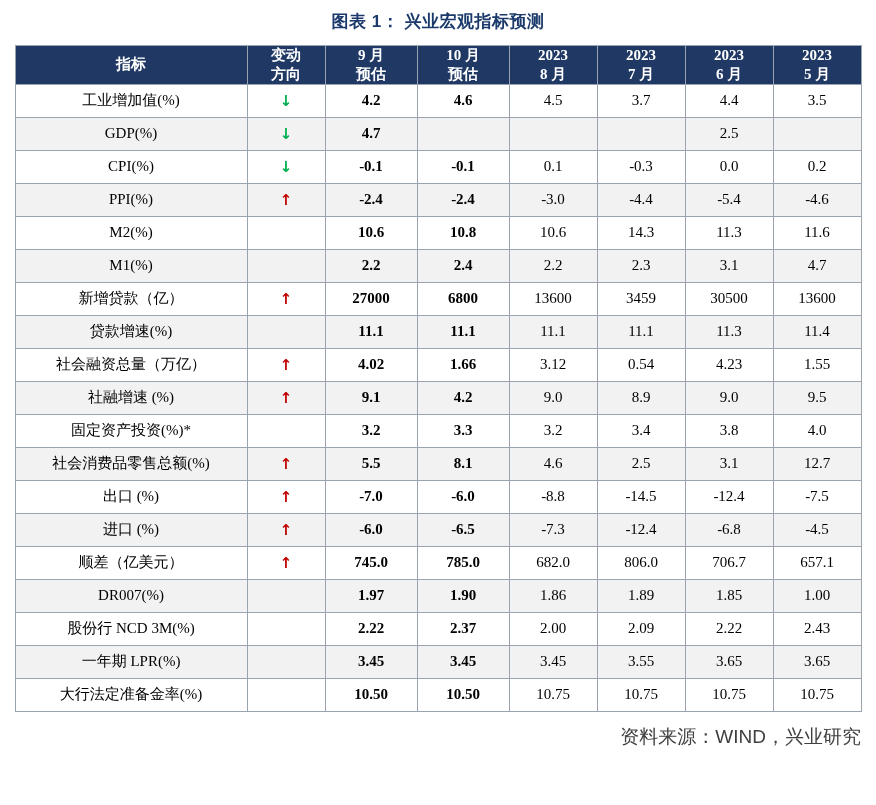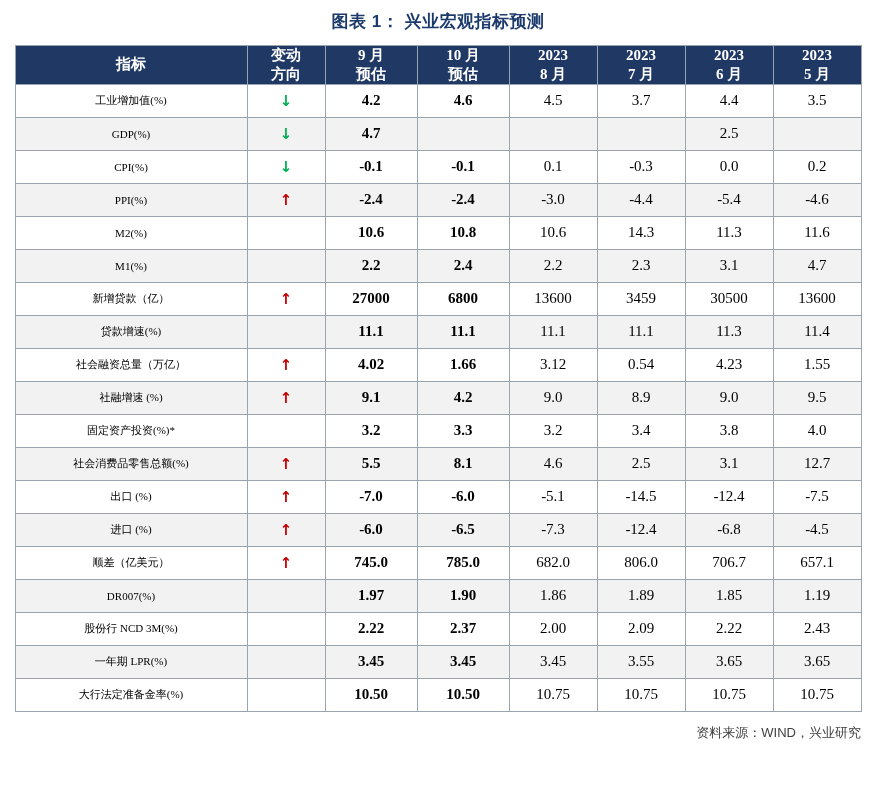--- a/index.html
+++ b/index.html
@@ -55,42 +55,42 @@
     height: 62px;
     border: 1px solid #1f3864;
   }
   thead th .l2 {
     display: block;
   }
   tbody tr.alt td {
     background: #f2f2f2;
   }
   tbody tr td.ind {
-    font-size: 11px;
+    font-size: 15px;
   }
   td.dir {
     font-size: 15px;
     font-weight: bold;
   }
   .arrow-up {
     color: #c00000;
     font-family: "DejaVu Sans", sans-serif;
     font-size: 15px;
   }
   .arrow-down {
     color: #00b050;
     font-family: "DejaVu Sans", sans-serif;
     font-size: 15px;
   }
   td.fc {
     font-weight: bold;
   }
   .source {
     text-align: right;
-    font-size: 13px;
+    font-size: 19px;
     color: #404040;
     width: 846px;
     margin: 12px auto 0 auto;
     font-family: "Liberation Sans", sans-serif;
   }
   
   col.c-ind { width: 232px; }
   col.c-dir { width: 78px; }
   col.c-f1  { width: 92px; }
   col.c-f2  { width: 92px; }
@@ -268,21 +268,21 @@
           <td>4.6</td>
           <td>2.5</td>
           <td>3.1</td>
           <td>12.7</td>
         </tr>
         <tr>
           <td class="ind">出口 (%)</td>
           <td class="dir"><span class="arrow-up">↑</span></td>
           <td class="fc">-7.0</td>
           <td class="fc">-6.0</td>
-          <td>-5.1</td>
+          <td>-8.8</td>
           <td>-14.5</td>
           <td>-12.4</td>
           <td>-7.5</td>
         </tr>
         <tr class="alt">
           <td class="ind">进口 (%)</td>
           <td class="dir"><span class="arrow-up">↑</span></td>
           <td class="fc">-6.0</td>
           <td class="fc">-6.5</td>
           <td>-7.3</td>
@@ -301,21 +301,21 @@
           <td>657.1</td>
         </tr>
         <tr class="alt">
           <td class="ind">DR007(%)</td>
           <td class="dir"></td>
           <td class="fc">1.97</td>
           <td class="fc">1.90</td>
           <td>1.86</td>
           <td>1.89</td>
           <td>1.85</td>
-          <td>1.19</td>
+          <td>1.00</td>
         </tr>
         <tr>
           <td class="ind">股份行 NCD 3M(%)</td>
           <td class="dir"></td>
           <td class="fc">2.22</td>
           <td class="fc">2.37</td>
           <td>2.00</td>
           <td>2.09</td>
           <td>2.22</td>
           <td>2.43</td>

